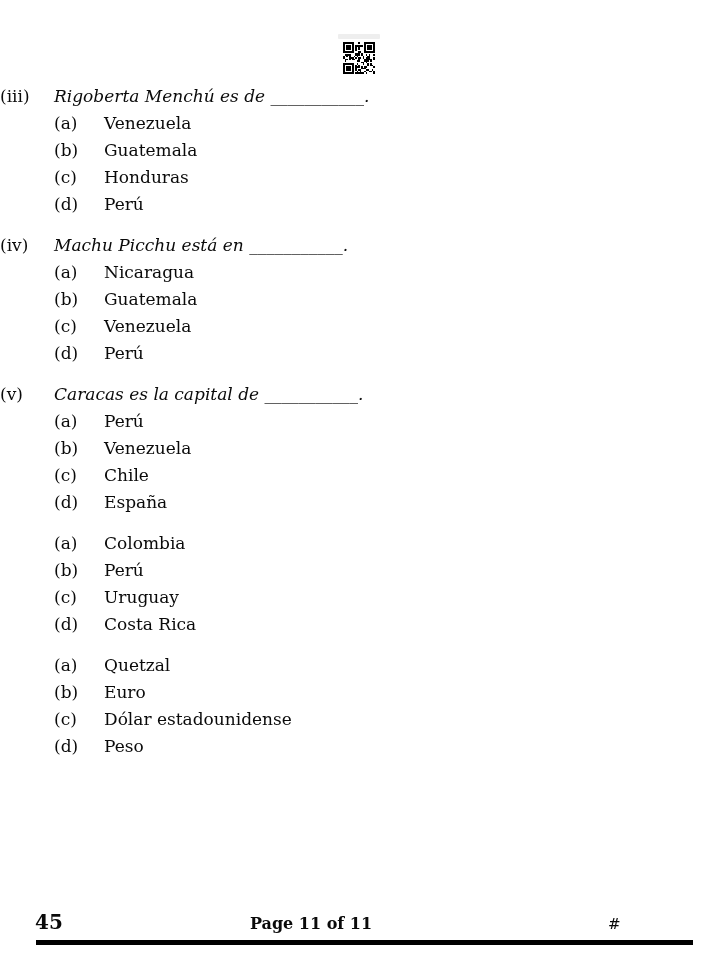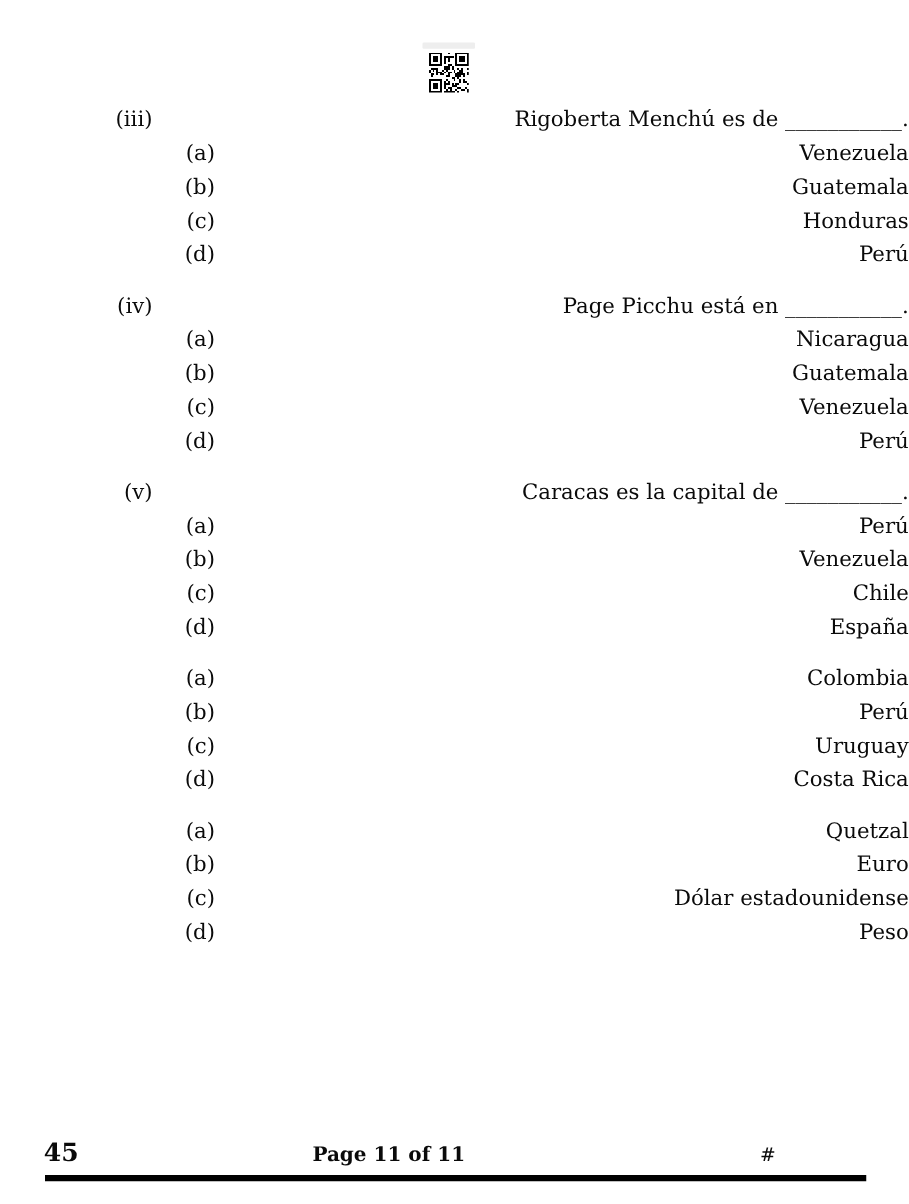--- a/index.html
+++ b/index.html
@@ -7,26 +7,26 @@
     width:727px;height:963px;position:relative;overflow:hidden;
     background:#ffffff;color:#0a0a0a;
     font-family:"DejaVu Serif","Liberation Serif",serif;
   }
   .qr-caption{
     position:absolute;left:338px;top:34px;width:42px;height:5px;
     background:#eeeeee;border-radius:1px;
   }
   .qr{position:absolute;left:343px;top:42px;width:32px;height:32px;}
   .qr svg{display:block;width:32px;height:32px;shape-rendering:crispEdges;}
-  .content{position:absolute;left:0;top:83px;width:727px;padding-left:68px;box-sizing:border-box;text-align:right;}
+  .content{position:absolute;left:0;top:83px;width:727px;box-sizing:border-box;}
   .q{margin-bottom:14px;}
   .row{display:flex;line-height:27px;font-size:17px;}
   .q-num{width:54px;flex:none;}
   .q-num.sm{padding-left:7px;box-sizing:border-box;}
-  .q-text{flex:1;}
+  .q-text{flex:1;font-style:italic;}
   .opt{margin-left:54px;}
   .opt-label{width:50px;flex:none;}
   .opt-text{flex:1;}
   .footer{position:absolute;left:0;top:912px;width:622px;height:24px;}
   .f-left{position:absolute;left:35px;top:-2px;font-weight:bold;font-size:20px;line-height:24px;}
   .f-center{position:absolute;left:0;top:0;width:100%;text-align:center;font-weight:bold;font-size:16px;line-height:24px;}
   .f-right{position:absolute;left:608px;top:0;font-size:15px;line-height:24px;}
   .footer-rule{position:absolute;left:36px;top:940px;width:657px;height:5px;background:#000000;}
 </style>
 </head>
@@ -179,21 +179,21 @@
       </div>
     <div class="row opt">
         <span class="opt-label">(d)</span>
         <span class="opt-text">Perú</span>
       </div>
   </div>
 
   <div class="q">
     <div class="row">
       <span class="q-num">(iv)</span>
-      <span class="q-text">Page Picchu está en ___________.</span>
+      <span class="q-text">Machu Picchu está en ___________.</span>
     </div>
     <div class="row opt">
         <span class="opt-label">(a)</span>
         <span class="opt-text">Nicaragua</span>
       </div>
     <div class="row opt">
         <span class="opt-label">(b)</span>
         <span class="opt-text">Guatemala</span>
       </div>
     <div class="row opt">

